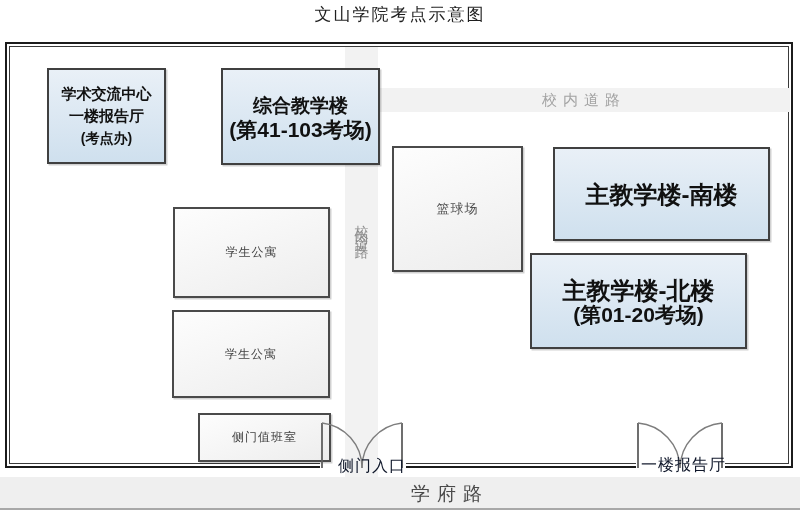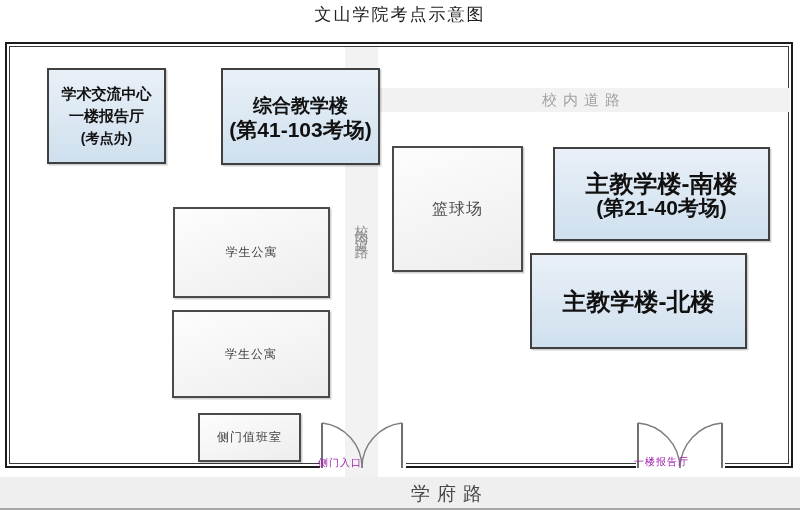--- a/index.html
+++ b/index.html
@@ -69,29 +69,29 @@
   .b-office .ln3{ font-size:14px; }
   .b-comp{ left:174px; top:68px; width:159px; height:97px;margin-left:47px; }
   .b-south{ left:553px; top:147px; width:217px; height:94px; }
   .b-north{ left:530px; top:253px; width:217px; height:96px; }
   .bname{ font-size:19px; font-weight:bold; line-height:26px; color:#111; }
   .b-south .bname,.b-north .bname{ font-size:24px; line-height:27px; }
   .brooms{ font-size:21px; font-weight:bold; line-height:21px; color:#111; }
   .b-basket{ left:392px; top:146px; width:131px; height:126px; }
   .b-dorm1{ left:173px; top:207px; width:157px; height:91px; }
   .b-dorm2{ left:172px; top:310px; width:158px; height:88px; }
-  .b-duty{ left:198px; top:413px; width:103px; height:49px; }
+  .b-duty{ left:198px; top:413px; width:133px; height:49px; }
   .plainname{ font-size:12px; color:#424242; letter-spacing:1px; }
-  .b-basket .plainname{ font-size:16px; color:#4f4f4f; }
+  .b-basket .plainname{ font-size:13px; color:#4f4f4f; }
   
   .gate-svg{ z-index:7; }
   .gate-side-svg{ left:318px; top:419px; }
   .gate-main-svg{ left:634px; top:419px; }
   .gate-label{
-    z-index:8; text-align:left; font-size:10px; color:#a21caf; letter-spacing:1px;
+    z-index:8; text-align:right; font-size:16px; color:#0f172a; letter-spacing:1px;
   }
   .gate-side-label{ left:318px; top:456px; width:88px; }
   .gate-main-label{ left:634px; top:455px; width:92px; }
 </style>
 </head>
 <body>
 
 <div class="stage">
 
   <div class="abs page-title">文山学院考点示意图</div>
@@ -117,25 +117,25 @@
 
   <div class="abs road-xuefu-label">学府路</div>
 
   <div class="abs bld blue b-comp">
     <div class="bname">综合教学楼</div>
     <div class="brooms">(第41-103考场)</div>
   </div>
 
   <div class="abs bld blue b-south">
     <div class="bname">主教学楼-南楼</div>
-    <div class="brooms">(第21-40考场)</div>
   </div>
 
   <div class="abs bld blue b-north">
     <div class="bname">主教学楼-北楼</div>
+    <div class="brooms">(第01-20考场)</div>
   </div>
 
   <div class="abs bld plain b-basket">
     <div class="plainname">篮球场</div>
   </div>
 
   <div class="abs bld plain b-dorm1">
     <div class="plainname">学生公寓</div>
   </div>
 

